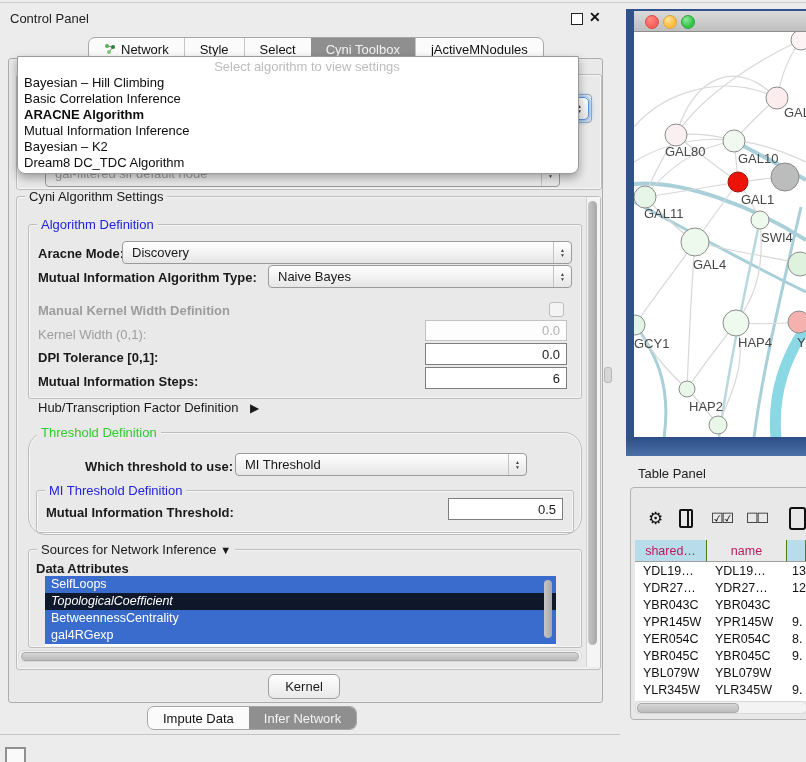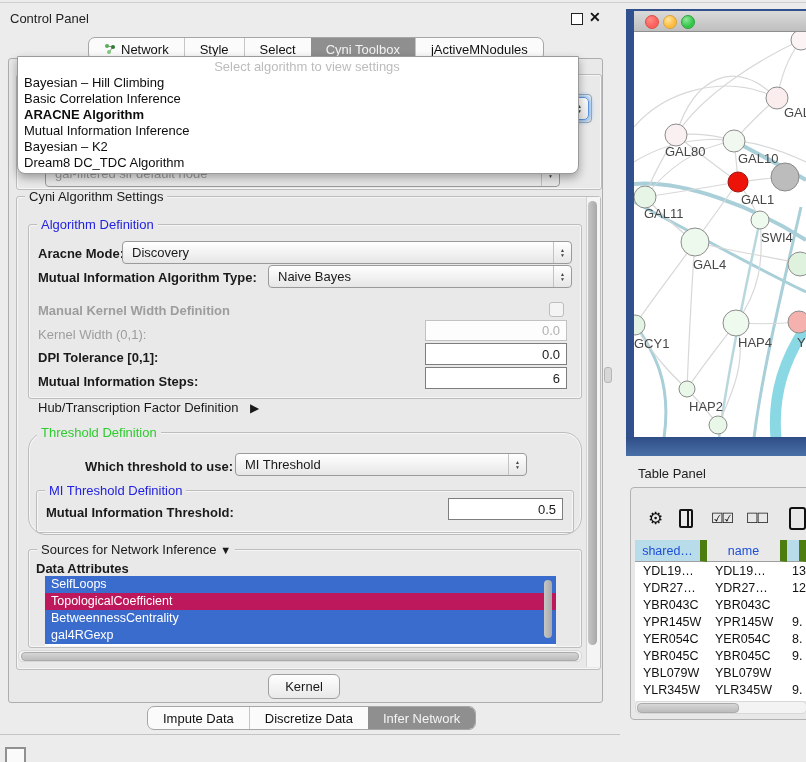--- a/index.html
+++ b/index.html
@@ -80,22 +80,22 @@
   #tp-toolbar{left:634px;top:500px;width:172px;height:36px;display:flex;align-items:center;}
   .tool{color:#111;}
   #gear-icon{font-size:17px;margin-left:14px;}
   #columns-icon{width:15px;height:15px;border:2px solid #111;border-radius:2px;margin-left:16px;position:relative;}
   #columns-icon::after{content:"";position:absolute;left:6px;top:0;width:2px;height:15px;background:#111;}
   #checked-icon{font-size:14px;letter-spacing:-2px;margin-left:18px;}
   #unchecked-icon{font-size:14px;letter-spacing:-2px;margin-left:14px;}
   #fx-icon{width:20px;height:19px;border:2.5px solid #111;border-radius:3px;margin-left:22px;}
   #tp-table{left:635px;top:540px;width:171px;height:161px;background:#fff;overflow:hidden;}
   .th-row{display:flex;height:22px;}
-  .th{box-sizing:border-box;border-right:7px solid #4d7c0f;border-bottom:1px solid #9f9f9f;
-      display:flex;align-items:center;justify-content:center;font-size:12.5px;color:#1d4ed8;background:#e9e9e9;}
+  .th{box-sizing:border-box;border-right:1px solid #4d7c0f;border-bottom:1px solid #9f9f9f;
+      display:flex;align-items:center;justify-content:center;font-size:12.5px;color:#be185d;background:#e9e9e9;}
   .th.blue{background:#b9dcea;}
   .tr{display:flex;height:17px;}
   .td{box-sizing:border-box;padding-left:8px;font-size:12.5px;color:#111;display:flex;align-items:center;white-space:nowrap;overflow:hidden;}
   #tp-hscroll{left:635px;top:701px;width:170px;height:11px;}
   #tp-hthumb{left:637px;top:702.5px;width:100px;height:8px;}
   
   #mini-panel-icon{left:5px;top:747px;width:17px;height:15px;border:2px solid #909090;background:#fafafa;}
 </style>
 </head>
 <body>
@@ -229,38 +229,35 @@
 
 <div class="abs groupbox" style="left:28px;top:549px;width:552px;height:97px;">
   <span class="legend">
     <span>Sources for Network Inference</span>
     <span style="font-size:11px;">▼</span>
   </span>
 </div>
 <div class="abs lbl" style="left:36px;top:561px;">Data Attributes</div>
 <div class="abs" id="attr-list">
     <div class="attr-item" style="background: rgb(58, 108, 205);">SelfLoops</div>
-    <div class="attr-item" style="background: #be185d;">TopologicalCoefficient</div>
+    <div class="attr-item" style="background: #0f172a; font-style: italic;">TopologicalCoefficient</div>
     <div class="attr-item" style="background: rgb(58, 108, 205);">BetweennessCentrality</div>
     <div class="attr-item" style="background: rgb(58, 108, 205);">gal4RGexp</div>
   </div>
 <div class="abs sb-thumb" style="left:544px;top:580px;width:8px;height:58px;"></div>
 <div class="abs sb-track-h" style="left:18px;top:650px;width:562px;height:10px;"></div>
 <div class="abs sb-thumb-h" style="left:21px;top:651.5px;width:556px;height:7px;"></div>
 
 <div class="abs" id="apply-btn">
   <span>Kernel</span>
 </div>
 
 <div class="abs tabbar" id="bottom-tab-bar">
     <div class="tab">
       <span>Impute Data</span>
-    </div>
-    <div class="tab">
-      <span>Discretize Data</span>
     </div>
     <div class="tab sel">
       <span>Infer Network</span>
     </div>
   </div>
 <div class="abs" id="cp-bottomline"></div>
 
 <div class="abs" id="splitter-handle"></div>
 
 <div class="abs" id="net-window"></div>

